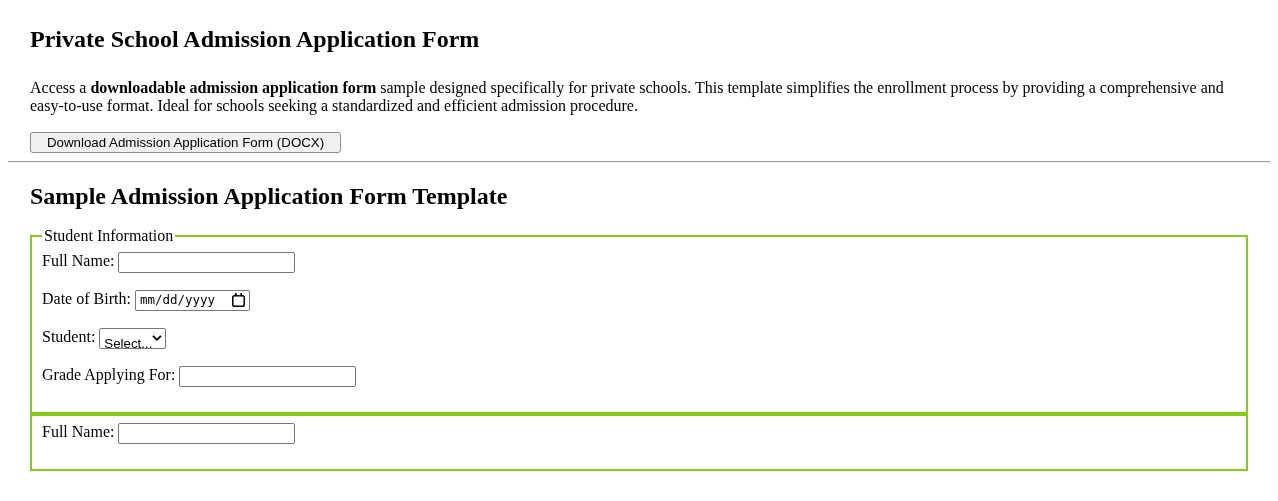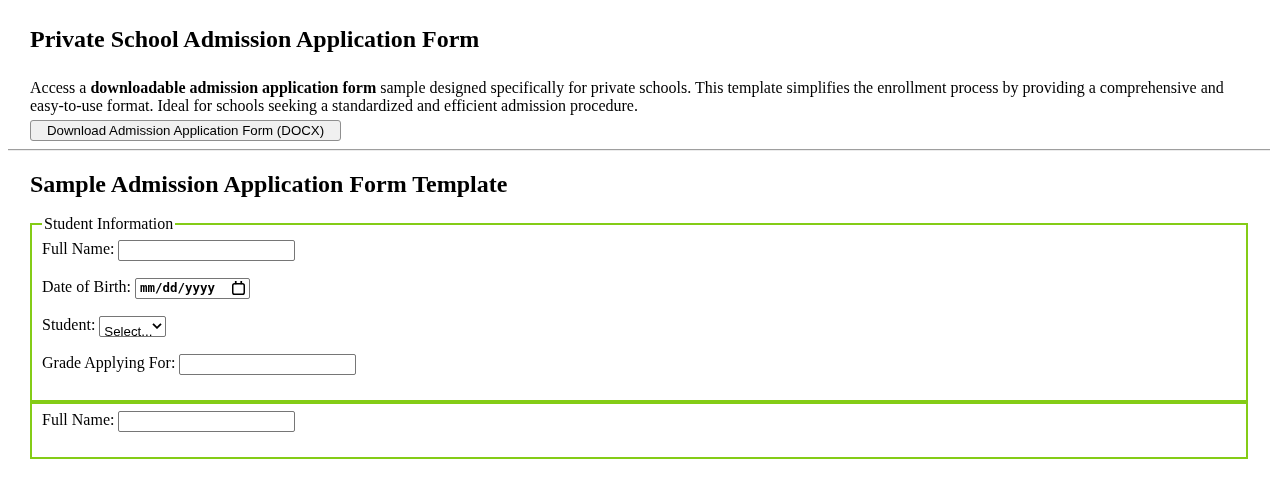--- a/index.html
+++ b/index.html
@@ -18,21 +18,21 @@
 
   h1.page-title {
     font-size: 24px;
     line-height: 37px;
     font-weight: bold;
     margin: 21px 0;
   }
   p.intro {
     font-size: 16px;
     line-height: 18.4px;
-    margin: 4px 0;
+    margin: 16px 0;
   }
   p.intro b { font-weight: bold; }
 
   .download-btn {
     display: inline-block;
     font-family: "Liberation Sans", sans-serif;
     font-size: 13.3px;
     line-height: 15px;
     color: #000;
     background: #f0f0f0;
@@ -102,21 +102,20 @@
     padding: 0 4px 0 4px;
     margin-left: 4px;
     vertical-align: middle;
     cursor: default;
   }
   .date-text {
     font-family: "DejaVu Sans Mono", monospace;
     font-size: 12.5px;
     color: #000;
     letter-spacing: 0px;
-    font-weight: bold;
   }
 
   .select-box {
     display: inline-flex;
     width: 67px;
     height: 21px;
     border: 1px solid #767676;
     border-radius: 2px;
     background: #fff;
     align-items: center;

